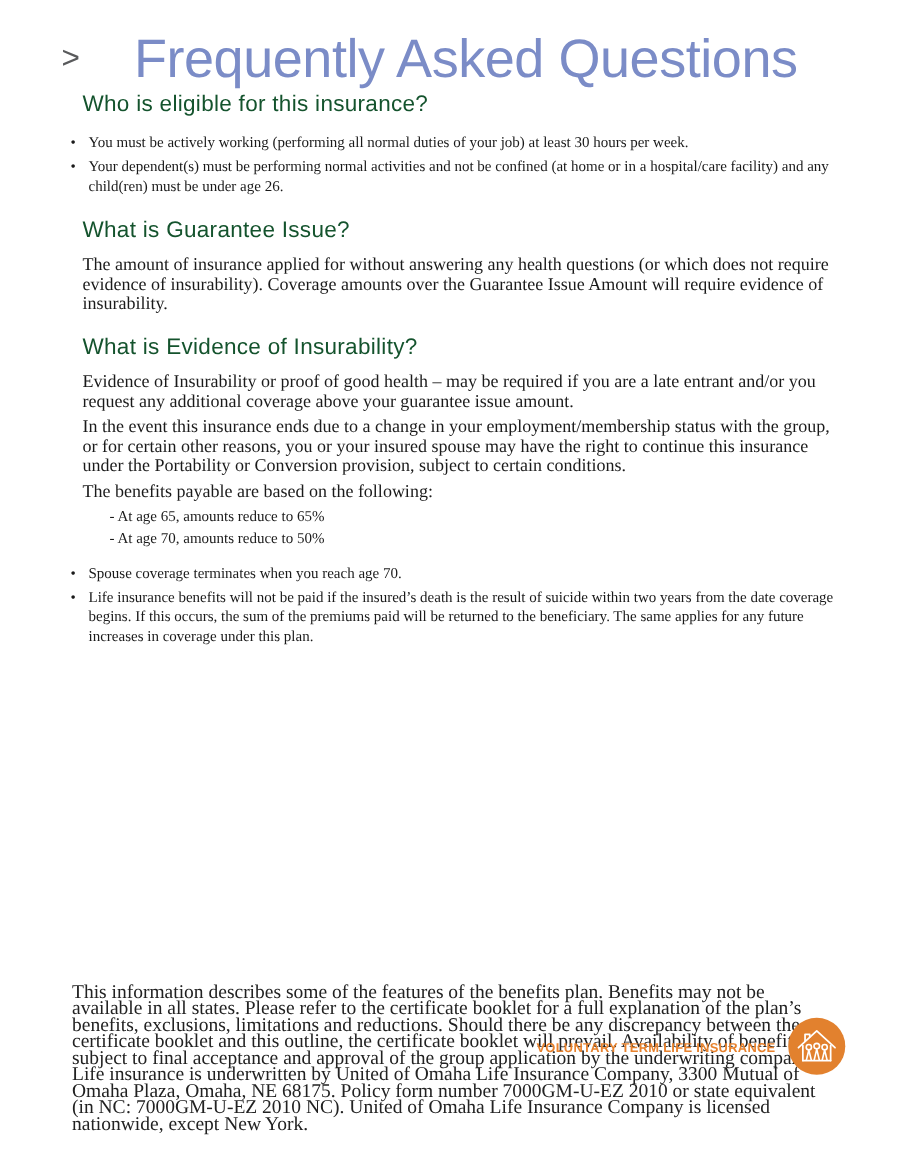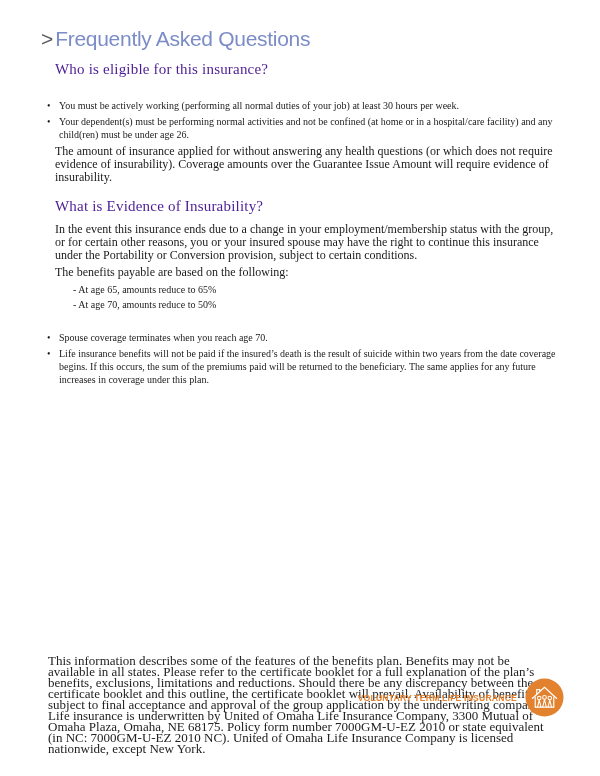--- a/index.html
+++ b/index.html
@@ -19,41 +19,42 @@
     margin:0 0 4px -14px;
   }
   .chevron{
     font-family:"Liberation Sans", sans-serif;
     font-size:21px;line-height:30px;
     color:#595a5c;
     margin-right:2px;
   }
   .page-title{
     font-family:"Liberation Sans", sans-serif;
-    font-size:21px;line-height:30px;
+    font-size:36px;line-height:30px;
     font-weight:400;
     letter-spacing:-0.3px;
     color:#7b8cc7;
+    margin-left:34px;
   }
   h2.qhead{
-    font-family:Liberation Serif, serif;
+    font-family:Liberation Sans, sans-serif;
     font-size:15px;line-height:19px;
     font-weight:400;
     letter-spacing:0.2px;
-    color:#4c1d95;
+    color:#14532d;
     margin:13px -30px 7px 0;
   }
   h2.first{margin-top:6px;}
   p.body{
     font-size:12px;line-height:13px;
     margin:0 0 4px 0;
   }
   ul.blist{
     list-style:none;
-    margin:20px 0 4px -8px;
+    margin:10px 0 4px -8px;
     padding:0;
   }
   ul.blist li{
     position:relative;
     padding-left:12px;
     font-size:10px;line-height:13px;
     margin-bottom:3px;
   }
   ul.blist li::before{
     content:"\2022";
@@ -94,23 +95,25 @@
       <span class="chevron">&gt;</span>
       <span class="page-title">Frequently Asked Questions</span>
     </div>
 
     <h2 class="qhead first">Who is eligible for this insurance?</h2>
     <ul class="blist">
       <li>You must be actively working (performing all normal duties of your job) at least 30 hours per week.</li>
       <li>Your dependent(s) must be performing normal activities and not be confined (at home or in a hospital/care facility) and any child(ren) must be under age 26.</li>
     </ul>
 
+    <h2 class="qhead">What is Guarantee Issue?</h2>
     <p class="body">The amount of insurance applied for without answering any health questions (or which does not require evidence of insurability). Coverage amounts over the Guarantee Issue Amount will require evidence of insurability.</p>
 
     <h2 class="qhead">What is Evidence of Insurability?</h2>
+    <p class="body">Evidence of Insurability or proof of good health – may be required if you are a late entrant and/or you request any additional coverage above your guarantee issue amount.</p>
 
     <p class="body">In the event this insurance ends due to a change in your employment/membership status with the group, or for certain other reasons, you or your insured spouse may have the right to continue this insurance under the Portability or Conversion provision, subject to certain conditions.</p>
 
     <p class="body">The benefits payable are based on the following:</p>
     <div class="subs">
       <div>- At age 65, amounts reduce to 65%</div>
       <div>- At age 70, amounts reduce to 50%</div>
     </div>
     <ul class="blist">
       <li>Spouse coverage terminates when you reach age 70.</li>

